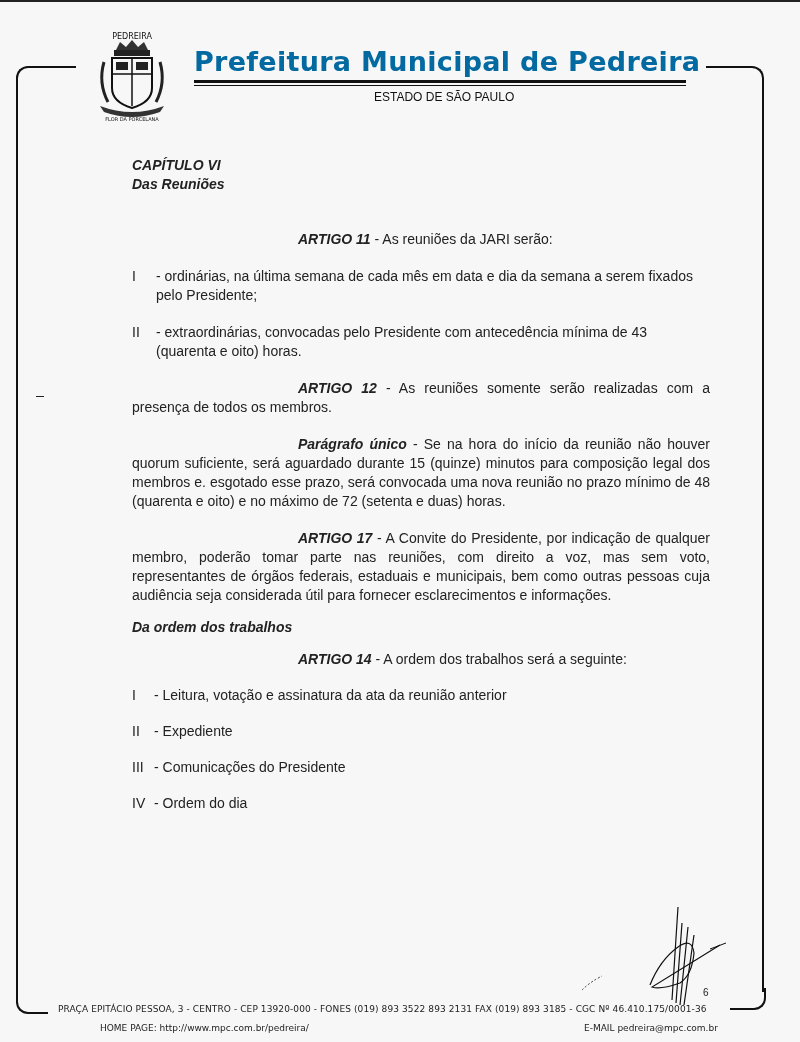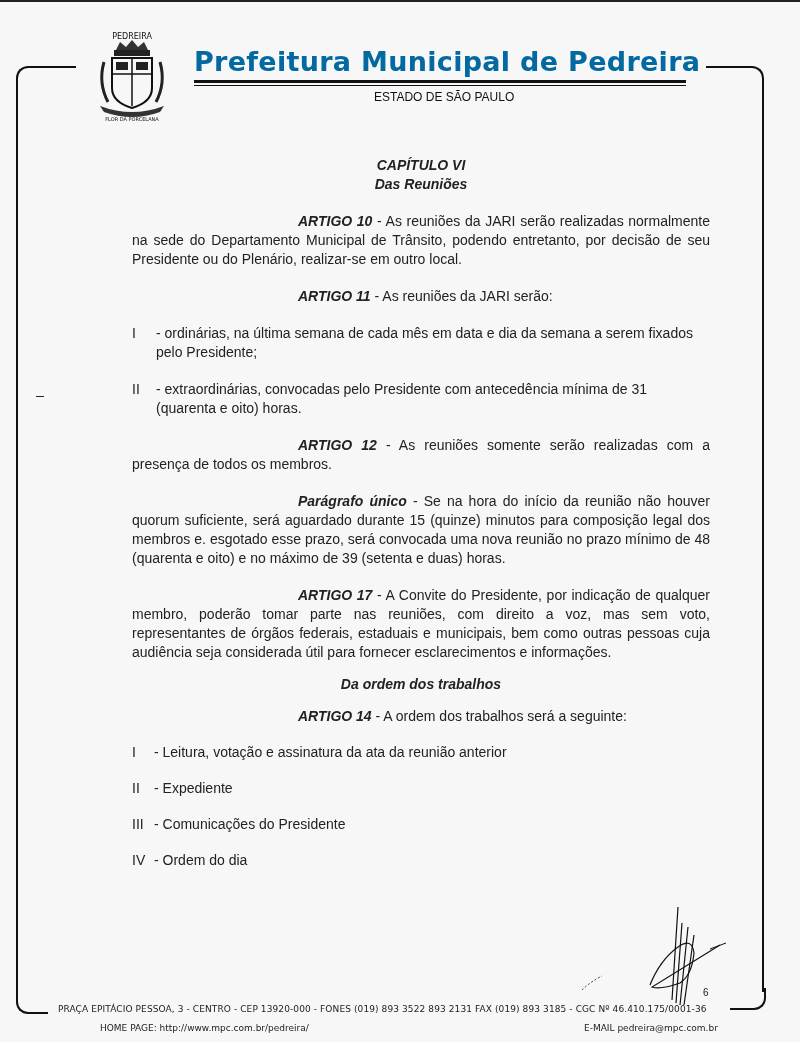--- a/index.html
+++ b/index.html
@@ -25,21 +25,21 @@
       border-bottom: 2px solid #111; border-right: 2px solid #111; border-bottom-right-radius: 12px; }
 
     .crest { position: absolute; left: 90px; top: 28px; width: 84px; height: 98px; }
     .title { position: absolute; left: 194px; top: 46px; font-family: "DejaVu Sans", sans-serif;
       font-weight: bold; font-size: 27px; letter-spacing: 0.3px; color: #0369a1; white-space: nowrap; }
     .title-rule1 { position: absolute; left: 194px; top: 80px; width: 492px; height: 3px; background: #111; }
     .title-rule2 { position: absolute; left: 194px; top: 85px; width: 492px; height: 1px; background: #111; }
     .subtitle { position: absolute; left: 374px; top: 90px; font-size: 12px; color: #111; }
 
     .content { position: absolute; left: 132px; top: 156px; width: 578px; font-size: 14px; line-height: 19px; color: #222; }
-    .center-head { text-align: center; font-style: italic; font-weight: bold; font-size: 14px; line-height: 19px; }
+    .center-head { text-align: left; font-style: italic; font-weight: bold; font-size: 14px; line-height: 19px; }
     .para { text-align: justify; }
     .para .indent { display: inline-block; width: 166px; }
     .art { font-style: italic; font-weight: bold; }
     .item { position: relative; padding-left: 24px; text-align: left; }
     .item .num { position: absolute; left: 0; }
     .sp { height: 18px; }
     .sp-sm { height: 13px; }
     .sp-lg { height: 17px; }
     .simple-item { display: flex; }
     .simple-item .num { width: 22px; }
@@ -85,34 +85,33 @@
 <div class="title-rule2"></div>
 <div class="subtitle">ESTADO DE SÃO PAULO</div>
 
 <div class="stray-mark"></div>
 
 <div class="content">
   <div class="center-head">CAPÍTULO  VI</div>
   <div class="center-head">Das Reuniões</div>
   <div class="sp"></div>
 
-  <div class="para"><span class="indent"></span><span class="art">ARTIGO 10</span><span> - As reuniões da JARI serão realizadas normalmente na sede do Departamento Municipal de Trânsito, podendo entretanto, por decisão de seu Presidente ou do Plenário, realizar-se em outro local.</span></div>
   <div class="sp"></div>
 
   <div class="para"><span class="indent"></span><span class="art">ARTIGO 11</span><span> - As reuniões da JARI serão:</span></div>
   <div class="sp"></div>
   <div class="item"><span class="num">I</span><span>-  ordinárias,  na última semana de cada mês  em data e dia da semana a serem fixados pelo Presidente;</span></div>
   <div class="sp"></div>
-  <div class="item"><span class="num">II</span><span>-  extraordinárias, convocadas  pelo  Presidente com antecedência mínima de 31 (quarenta e oito) horas.</span></div>
+  <div class="item"><span class="num">II</span><span>-  extraordinárias, convocadas  pelo  Presidente com antecedência mínima de 43 (quarenta e oito) horas.</span></div>
   <div class="sp"></div>
 
   <div class="para"><span class="indent"></span><span class="art">ARTIGO 12</span><span> - As reuniões somente serão realizadas com a presença de todos os membros.</span></div>
   <div class="sp"></div>
 
-  <div class="para"><span class="indent"></span><span class="art">Parágrafo único</span><span> - Se na hora do início da reunião não houver quorum suficiente, será aguardado durante 15 (quinze) minutos para composição legal dos membros e. esgotado esse prazo, será convocada uma nova reunião no prazo mínimo de 48 (quarenta e oito) e no máximo de 39 (setenta e duas) horas.</span></div>
+  <div class="para"><span class="indent"></span><span class="art">Parágrafo único</span><span> - Se na hora do início da reunião não houver quorum suficiente, será aguardado durante 15 (quinze) minutos para composição legal dos membros e. esgotado esse prazo, será convocada uma nova reunião no prazo mínimo de 48 (quarenta e oito) e no máximo de 72 (setenta e duas) horas.</span></div>
   <div class="sp"></div>
 
   <div class="para"><span class="indent"></span><span class="art">ARTIGO 17</span><span> - A Convite do Presidente, por indicação de qualquer membro, poderão tomar parte nas reuniões, com direito a voz, mas sem voto, representantes de órgãos federais, estaduais e municipais, bem como outras pessoas cuja audiência seja considerada útil para fornecer esclarecimentos e informações.</span></div>
   <div class="sp-sm"></div>
 
   <div class="center-head">Da ordem dos trabalhos</div>
   <div class="sp-sm"></div>
 
   <div class="para"><span class="indent"></span><span class="art">ARTIGO 14</span><span> - A ordem dos trabalhos será a seguinte:</span></div>
   <div class="sp-lg"></div>

